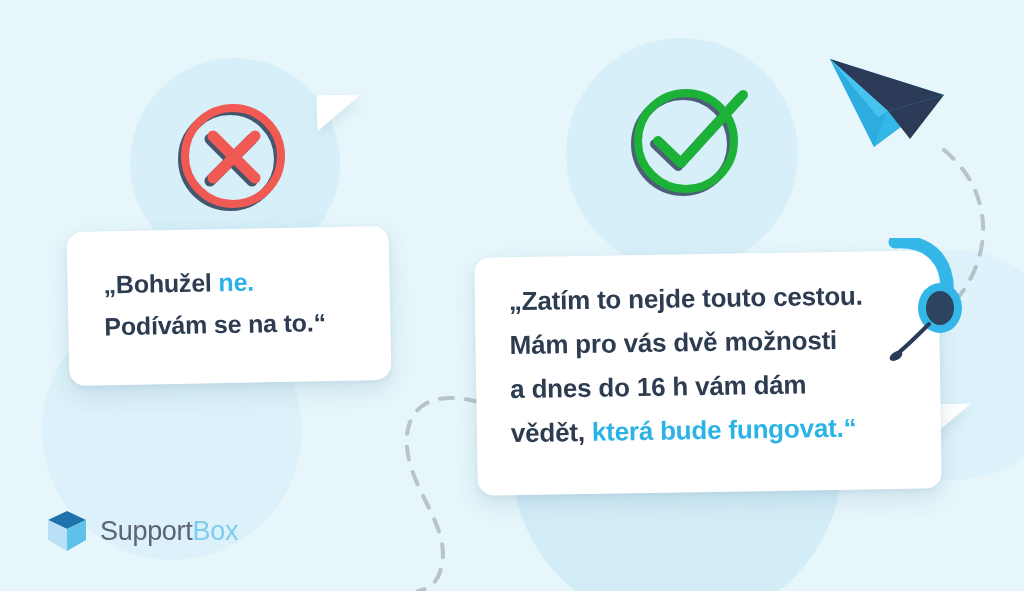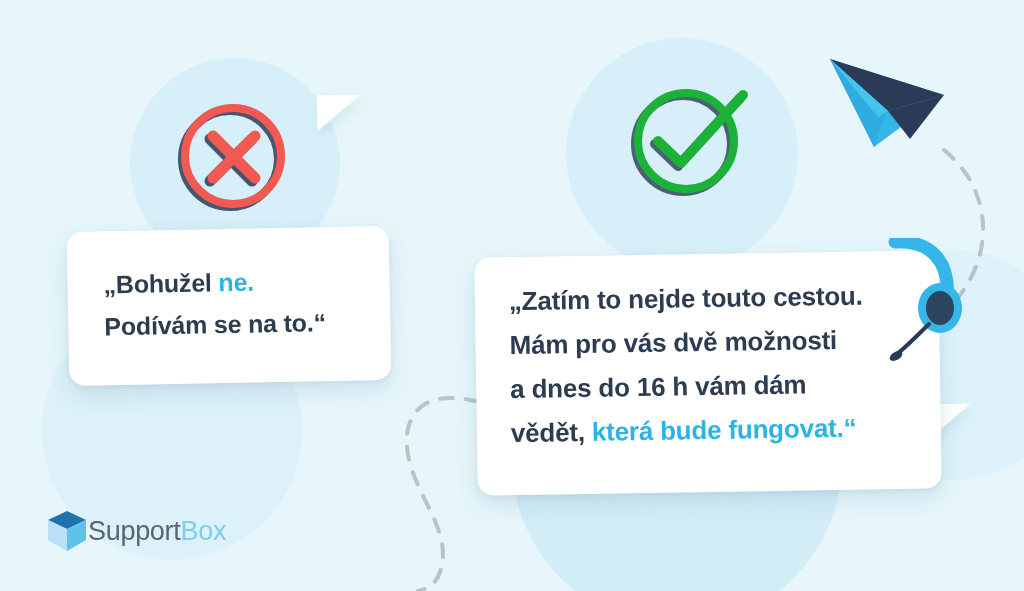--- a/index.html
+++ b/index.html
@@ -122,20 +122,21 @@
   
   .headset { position: absolute; left: 885px; top: 238px; width: 80px; height: 130px; }
 
   
   #logo {
     position: absolute;
     left: 46px;
     top: 509px;
     display: flex;
     align-items: center;
+    gap: 12px;
   }
   .logo-text {
     font-size: 27px;
     letter-spacing: -0.3px;
     color: #5a6472;
   }
   .logo-text .box { color: #7fcdee; }
 </style>
 </head>
 <body>

